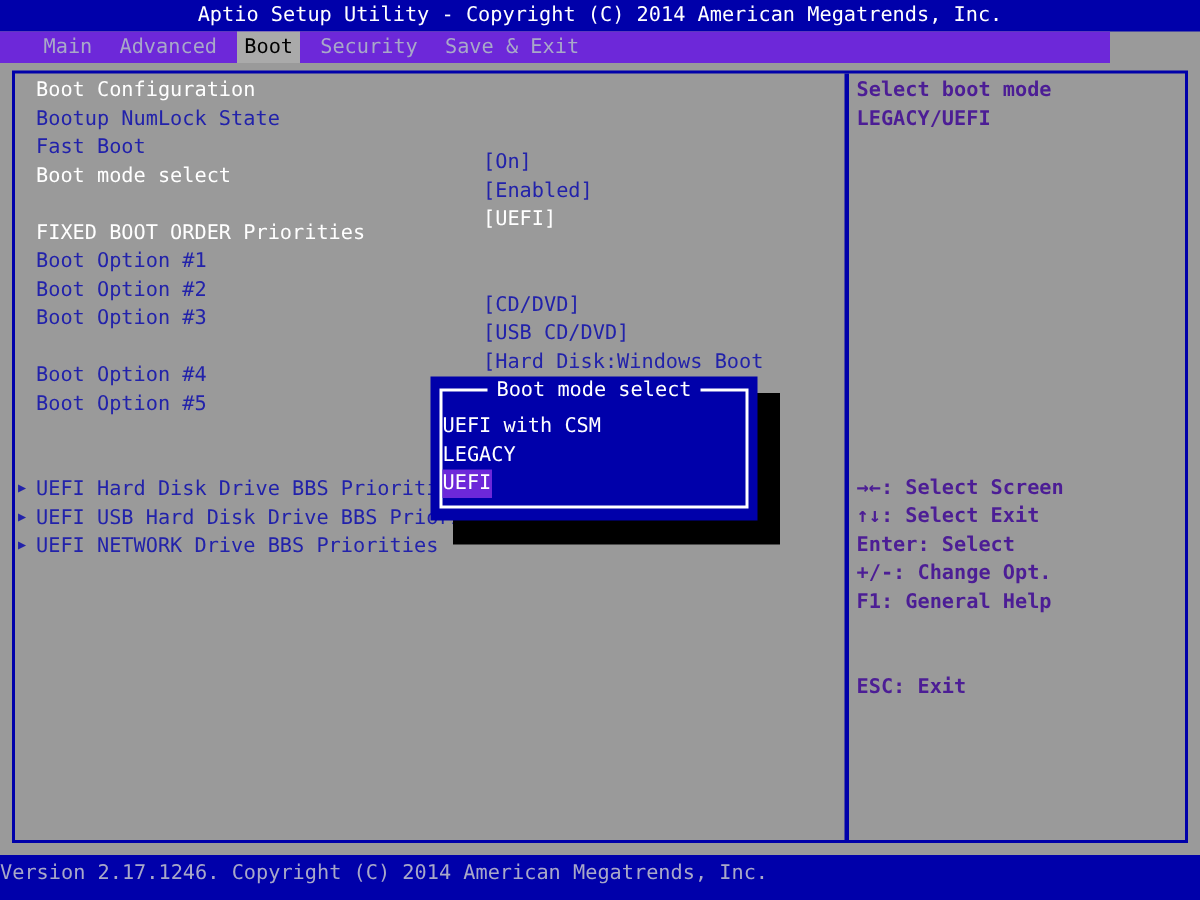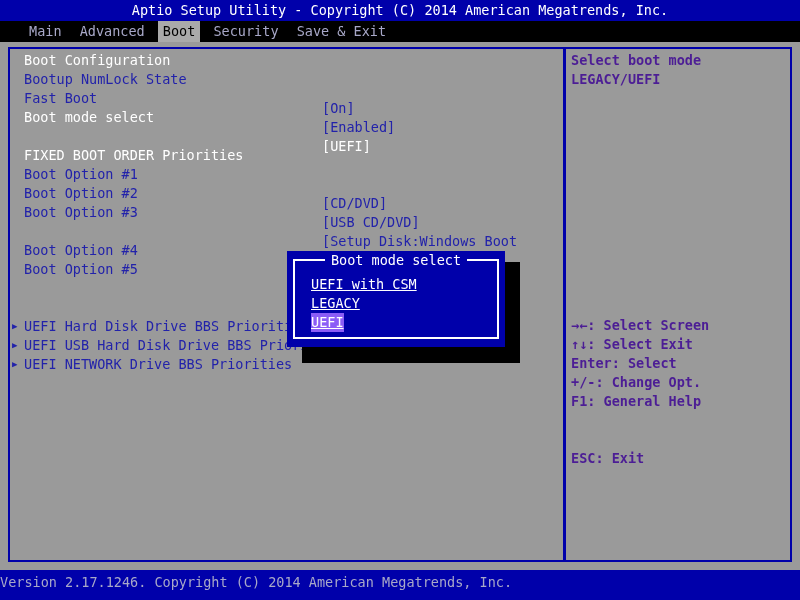--- a/index.html
+++ b/index.html
@@ -29,22 +29,22 @@
     text-align: center;
     line-height: 21px;
     letter-spacing: 0px;
     white-space: pre;
   }
 
   
   #menubar {
     position: absolute;
     left: 0; top: 21px;
-    width: 800px; height: 21px;
-    background: #000000;
+    width: 740px; height: 21px;
+    background: #6d28d9;
     line-height: 21px;
     white-space: nowrap;
     padding-left: 24px;
     box-sizing: border-box;
   }
   .menu-item {
     display: inline-block;
     color: #a8a8c8;
     padding: 0 5px;
     white-space: pre;
@@ -137,27 +137,26 @@
     color: #ffffff;
     line-height: 19px;
     white-space: pre;
   }
   #dlg-title span {
     background: #0000aa;
     padding: 0 6px;
   }
   .dlg-opt {
     position: absolute;
-    left: 24px;
-    color: #ffffff;
-    white-space: pre;
-    text-decoration: underline;
+    left: 8px;
+    color: #ffffff;
+    white-space: pre;
   }
   .dlg-opt.selected {
-    background: #8b5cf6;
+    background: #6d28d9;
     color: #ffffff;
   }
 
   
   #footer {
     position: absolute;
     left: 0; top: 570px;
     width: 800px; height: 30px;
     background: #0000aa;
     color: #a8a8c8;
@@ -178,21 +177,21 @@
   <div id="frame"></div>
 
   <div id="mainpanel">
       <div class="row white" style="top: 0px; left: 0px; width: 551px;"><span class="label">Boot Configuration</span></div>
       <div class="row" style="top: 19px; left: 0px; width: 551px;"><span class="label">Bootup NumLock State</span><span class="value">[On]</span></div>
       <div class="row" style="top: 38px; left: 0px; width: 551px;"><span class="label">Fast Boot</span><span class="value">[Enabled]</span></div>
       <div class="row white" style="top: 57px; left: 0px; width: 551px;"><span class="label">Boot mode select</span><span class="value">[UEFI]</span></div>
       <div class="row white" style="top: 95px; left: 0px; width: 551px;"><span class="label">FIXED BOOT ORDER Priorities</span></div>
       <div class="row" style="top: 114px; left: 0px; width: 551px;"><span class="label">Boot Option #1</span><span class="value">[CD/DVD]</span></div>
       <div class="row" style="top: 133px; left: 0px; width: 551px;"><span class="label">Boot Option #2</span><span class="value">[USB CD/DVD]</span></div>
-      <div class="row" style="top: 152px; left: 0px; width: 551px;"><span class="label">Boot Option #3</span><span class="value">[Setup Disk:Windows Boot</span></div>
+      <div class="row" style="top: 152px; left: 0px; width: 551px;"><span class="label">Boot Option #3</span><span class="value">[Hard Disk:Windows Boot</span></div>
       <div class="row" style="top: 171px; left: 0px; width: 551px;"><span class="value">Manager (KINGSTON</span></div>
       <div class="row" style="top: 190px; left: 0px; width: 551px;"><span class="label">Boot Option #4</span></div>
       <div class="row" style="top: 209px; left: 0px; width: 551px;"><span class="label">Boot Option #5</span></div>
       <div class="row" style="top: 266px; left: 0px; width: 551px;"><span class="arrowmark" style="font-size: 9px;">▶</span><span class="label">UEFI Hard Disk Drive BBS Priorities</span></div>
       <div class="row" style="top: 285px; left: 0px; width: 551px;"><span class="arrowmark" style="font-size: 9px;">▶</span><span class="label">UEFI USB Hard Disk Drive BBS Priorities</span></div>
       <div class="row" style="top: 304px; left: 0px; width: 551px;"><span class="arrowmark" style="font-size: 9px;">▶</span><span class="label">UEFI NETWORK Drive BBS Priorities</span></div>
     </div>
 
   <div id="divider"></div>
 

